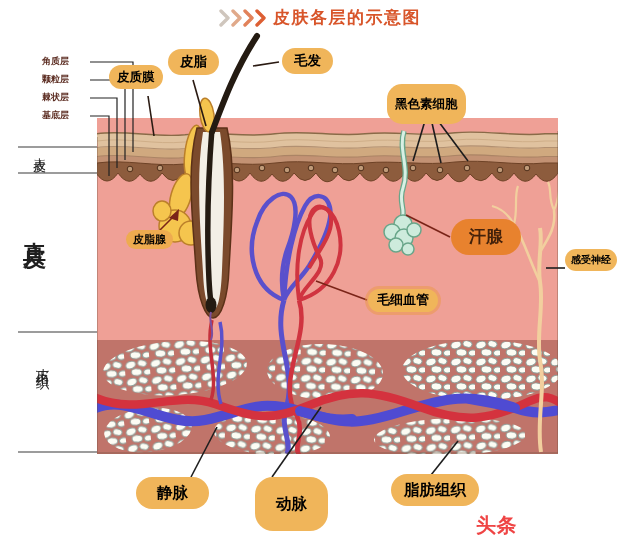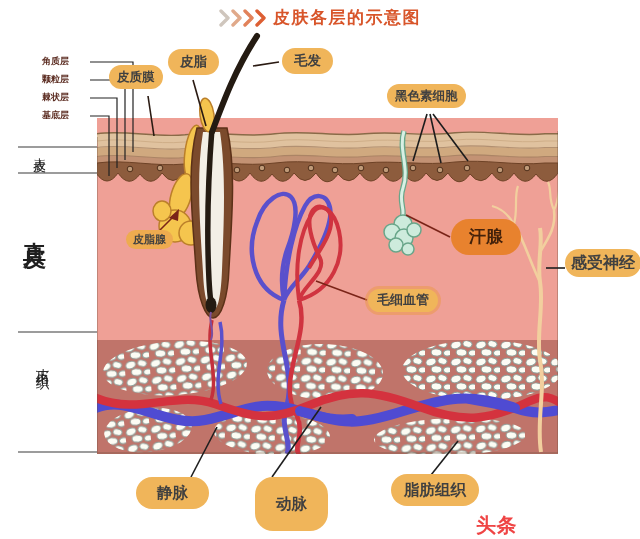--- a/index.html
+++ b/index.html
@@ -4,31 +4,31 @@
 <style>
   html,body{margin:0;padding:0;background:#fff;}
   .stage{position:relative;width:640px;height:539px;background:#ffffff;overflow:hidden;
          font-family:"Liberation Sans",sans-serif;}
   .art{position:absolute;left:0;top:0;z-index:1;}
 
   .title-row{position:absolute;left:0;top:6px;width:100%;display:flex;align-items:center;
              justify-content:center;gap:4px;z-index:3;}
   .title-text{font-size:17px;font-weight:bold;color:#d8552a;letter-spacing:1.5px;}
 
-  .badge{position:absolute;z-index:3;background:#f0b55a;color:#404040;font-weight:bold;
+  .badge{position:absolute;z-index:3;background:#f0b55a;color:#000000;font-weight:bold;
          border-radius:16px;white-space:nowrap;text-align:center;line-height:1.15;}
   .b-cuticle{left:109px;top:65px;font-size:12.5px;padding:5px 8px;border-radius:12px;}
   .b-sebum{left:168px;top:49px;font-size:13.5px;padding:5px 12px;}
   .b-hair{left:282px;top:48px;font-size:13.5px;padding:5px 12px;}
-  .b-melano{left:387px;top:84px;font-size:12.5px;padding:5px 8px;border-radius:15px;}
+  .b-melano{left:387px;top:84px;font-size:12.5px;padding:13px 8px;border-radius:15px;}
   .b-sebgland{left:126px;top:230px;font-size:11px;padding:3px 7px;border-radius:11px;background:#eeab4f;}
   .b-sweat{left:451px;top:219px;font-size:17px;padding:8px 18px;border-radius:20px;
            background:#e8822e;color:#43210a;}
   .b-capil{left:368px;top:289px;font-size:13px;padding:4px 9px;box-shadow:0 0 0 3px rgba(236,150,60,.45);}
-  .b-nerve{left:565px;top:249px;font-size:16px;padding:5px 6px;border-radius:14px;}
+  .b-nerve{left:565px;top:249px;font-size:10px;padding:5px 6px;border-radius:14px;}
   .b-vein{left:136px;top:477px;font-size:15.5px;padding:7px 21px;border-radius:18px;text-align:center;}
   .b-artery{left:255px;top:477px;font-size:15.5px;padding:18px 21px;border-radius:18px;}
   .b-fat{left:391px;top:474px;font-size:15.5px;padding:7px 13px;border-radius:18px;}
 
   .sublayers{position:absolute;left:42px;top:55px;z-index:3;}
   .sublayers .row{width:46px;height:18px;text-align:left;font-size:9px;color:#5c2d22;
                   font-weight:bold;letter-spacing:0;}
 
   .vlabel{position:absolute;z-index:3;writing-mode:vertical-rl;text-orientation:upright;
           color:#1f1f1f;}

